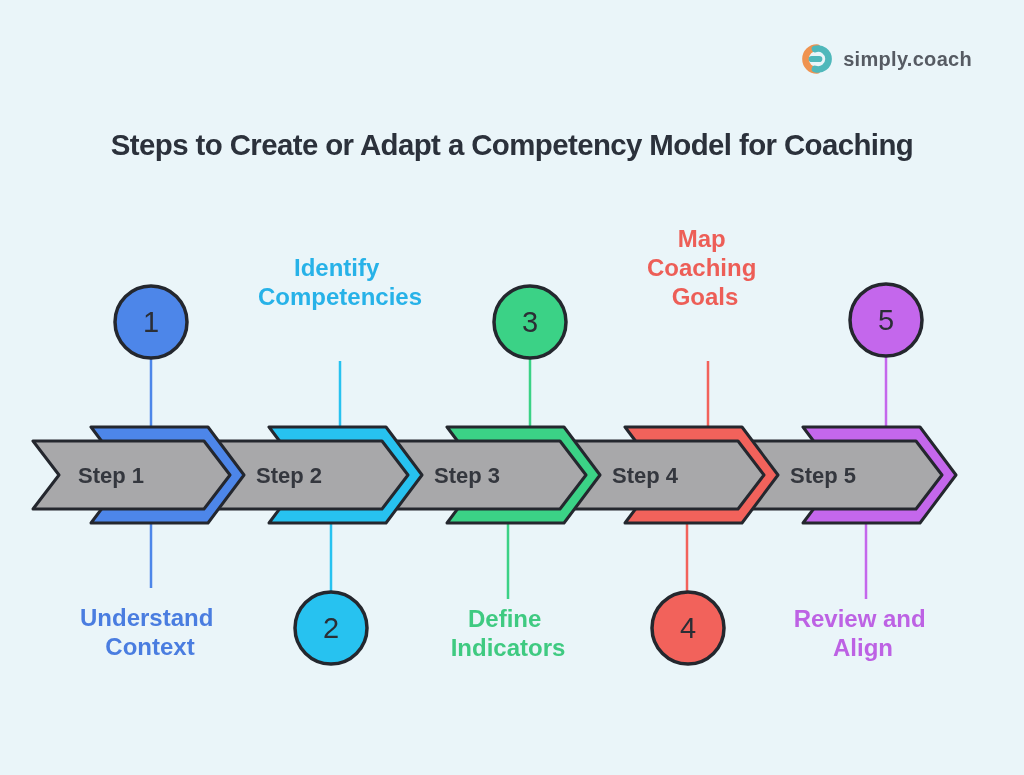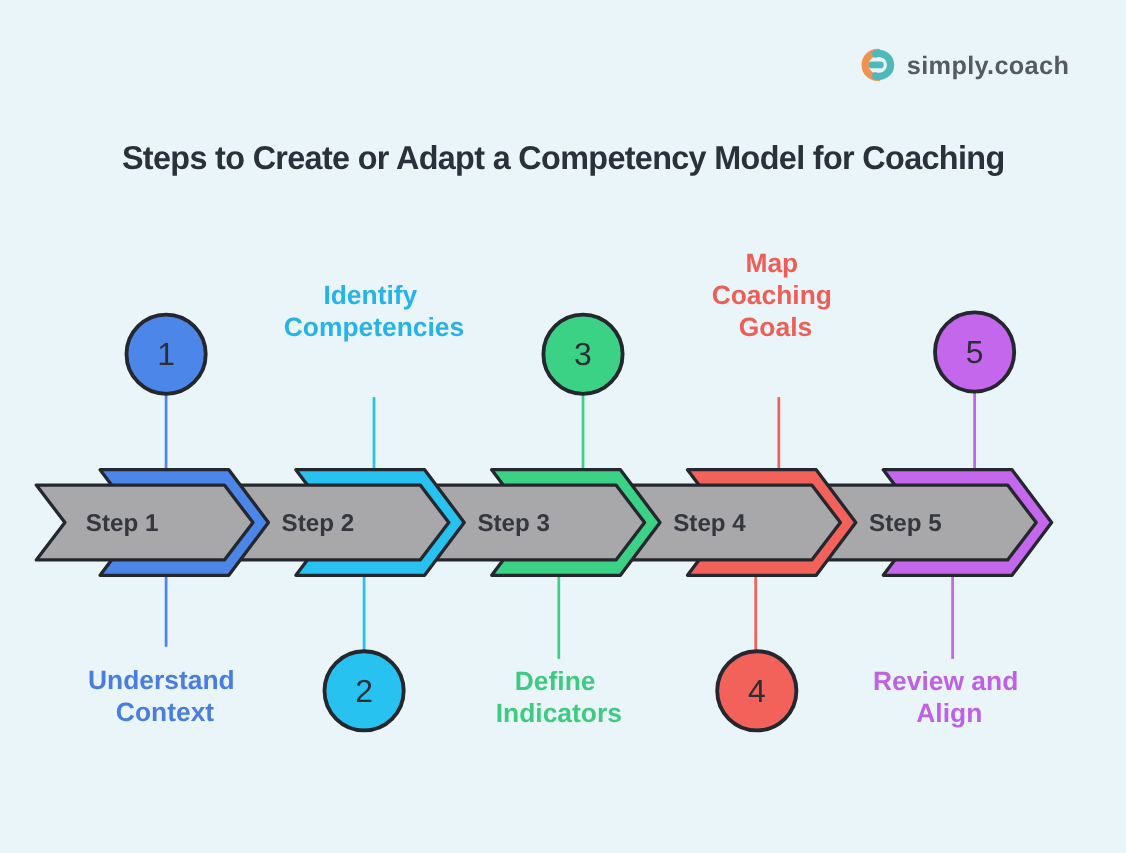--- a/index.html
+++ b/index.html
@@ -1,21 +1,21 @@
 <!DOCTYPE html>
 <html><head>
 <meta charset="utf-8">
 <style>
   html,body { margin:0; padding:0; }
   body { font-family: "Liberation Sans", sans-serif; }
   .stage { position:relative; width:1024px; height:775px; overflow:hidden; background:#eaf5f9; }
   svg.diagram { position:absolute; left:0; top:0; }
 
   .logo { position:absolute; top:40px; right:52px; display:flex; align-items:center; gap:9px; z-index:2; }
-  .logo-text { font-size:23px; font-weight:600; color:#565b63; letter-spacing:0.3px; }
+  .logo-text { font-size:20px; font-weight:600; color:#565b63; letter-spacing:0.3px; }
 
   h1.title {
     position:absolute; top:128px; left:0; right:0; margin:0; z-index:2;
     text-align:center; font-size:30px; font-weight:bold; color:#2b313b;
     letter-spacing:-0.6px; transform:scaleX(0.98);
   }
 
   .gray-arrow   { stroke:#24272e; stroke-width:3;   stroke-linejoin:round; }
   .color-arrow  { stroke:#24272e; stroke-width:3;   stroke-linejoin:round; }
   .step-circle  { stroke:#24272e; stroke-width:3.5; }

